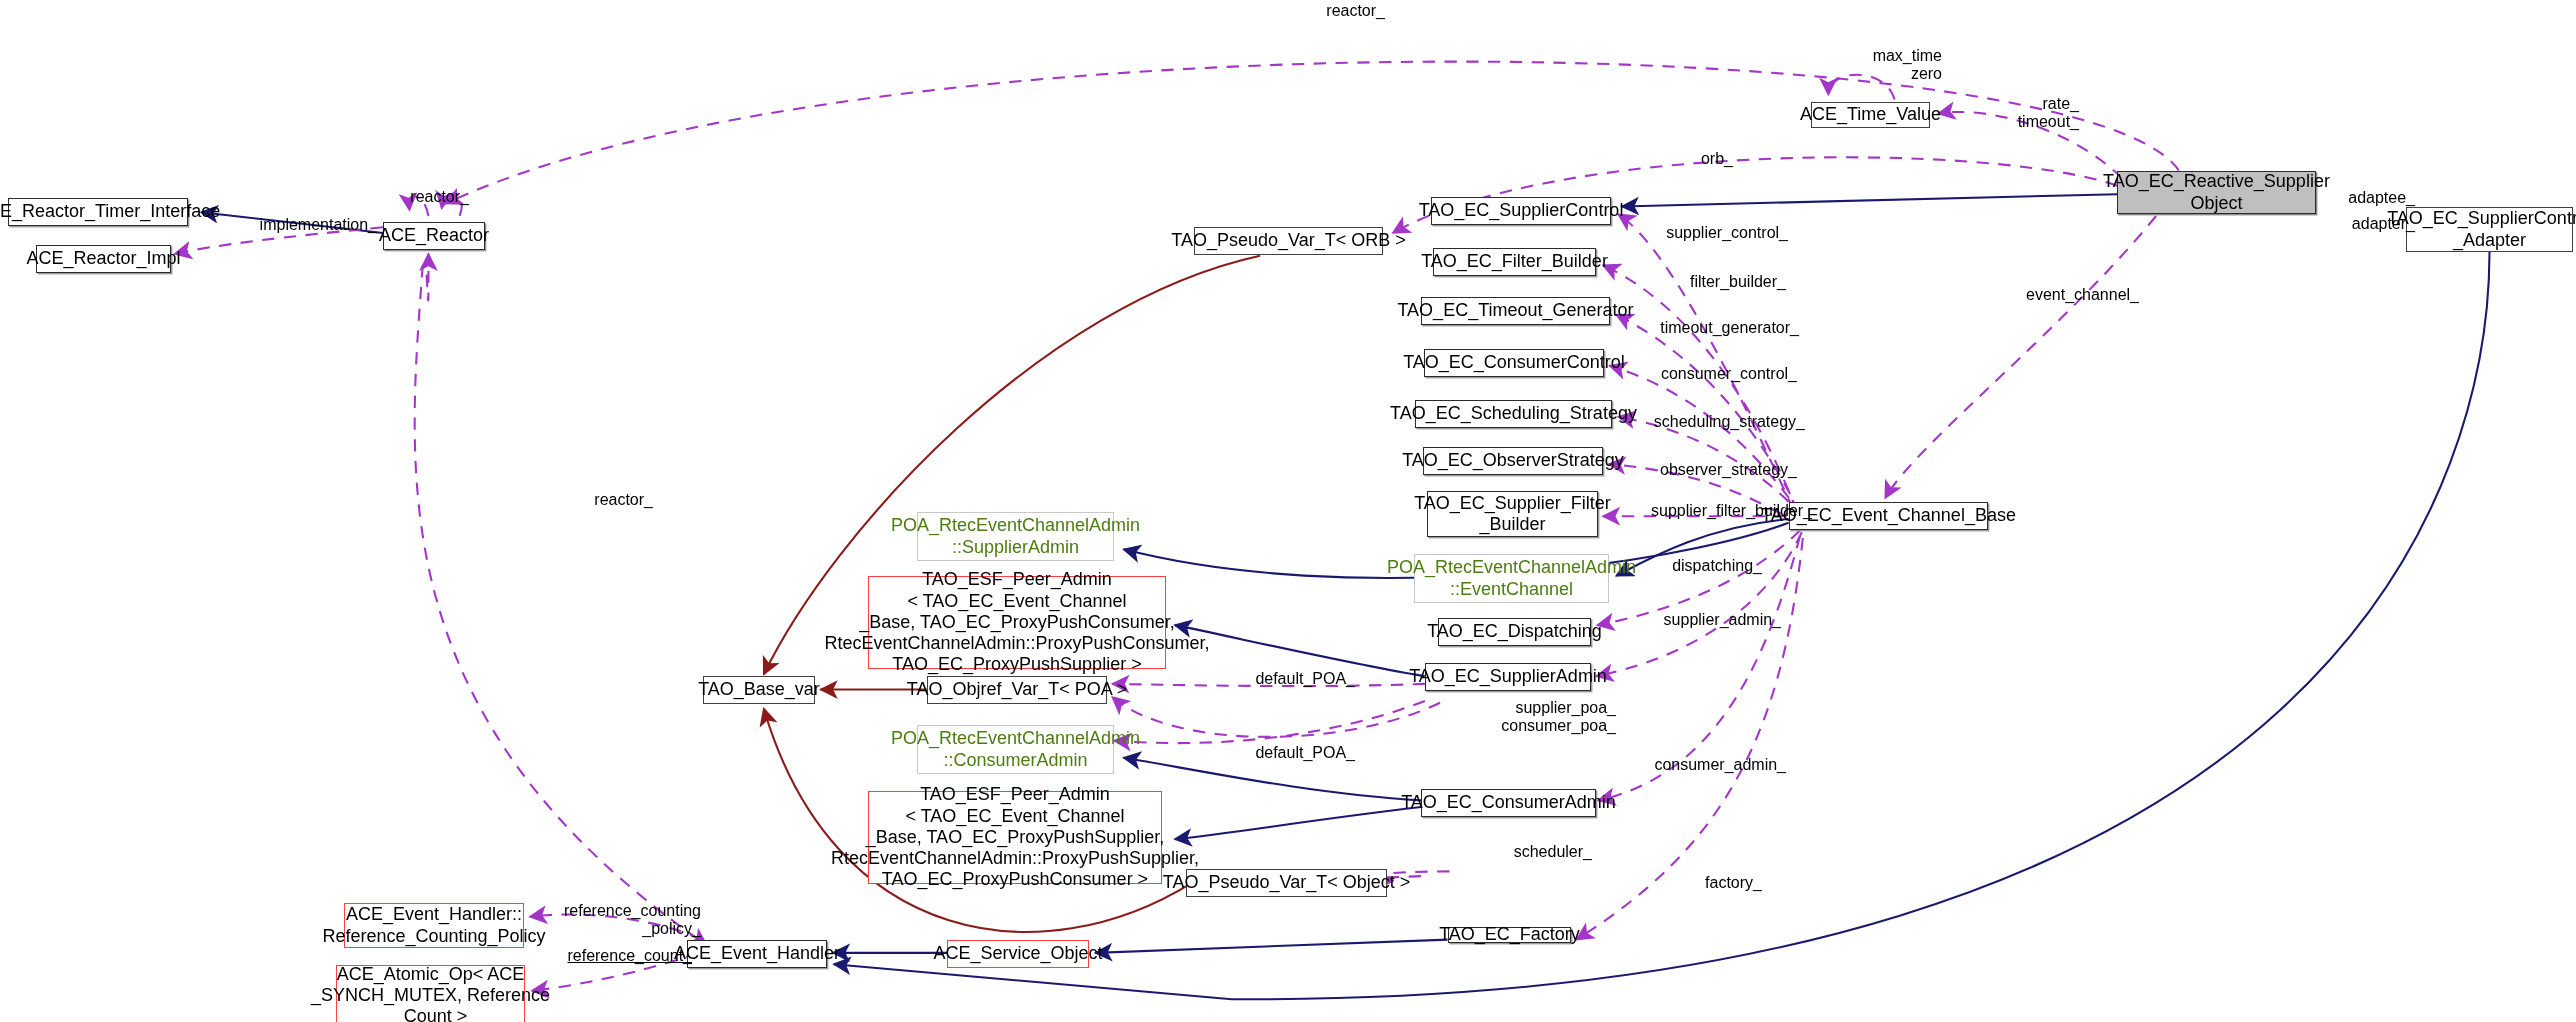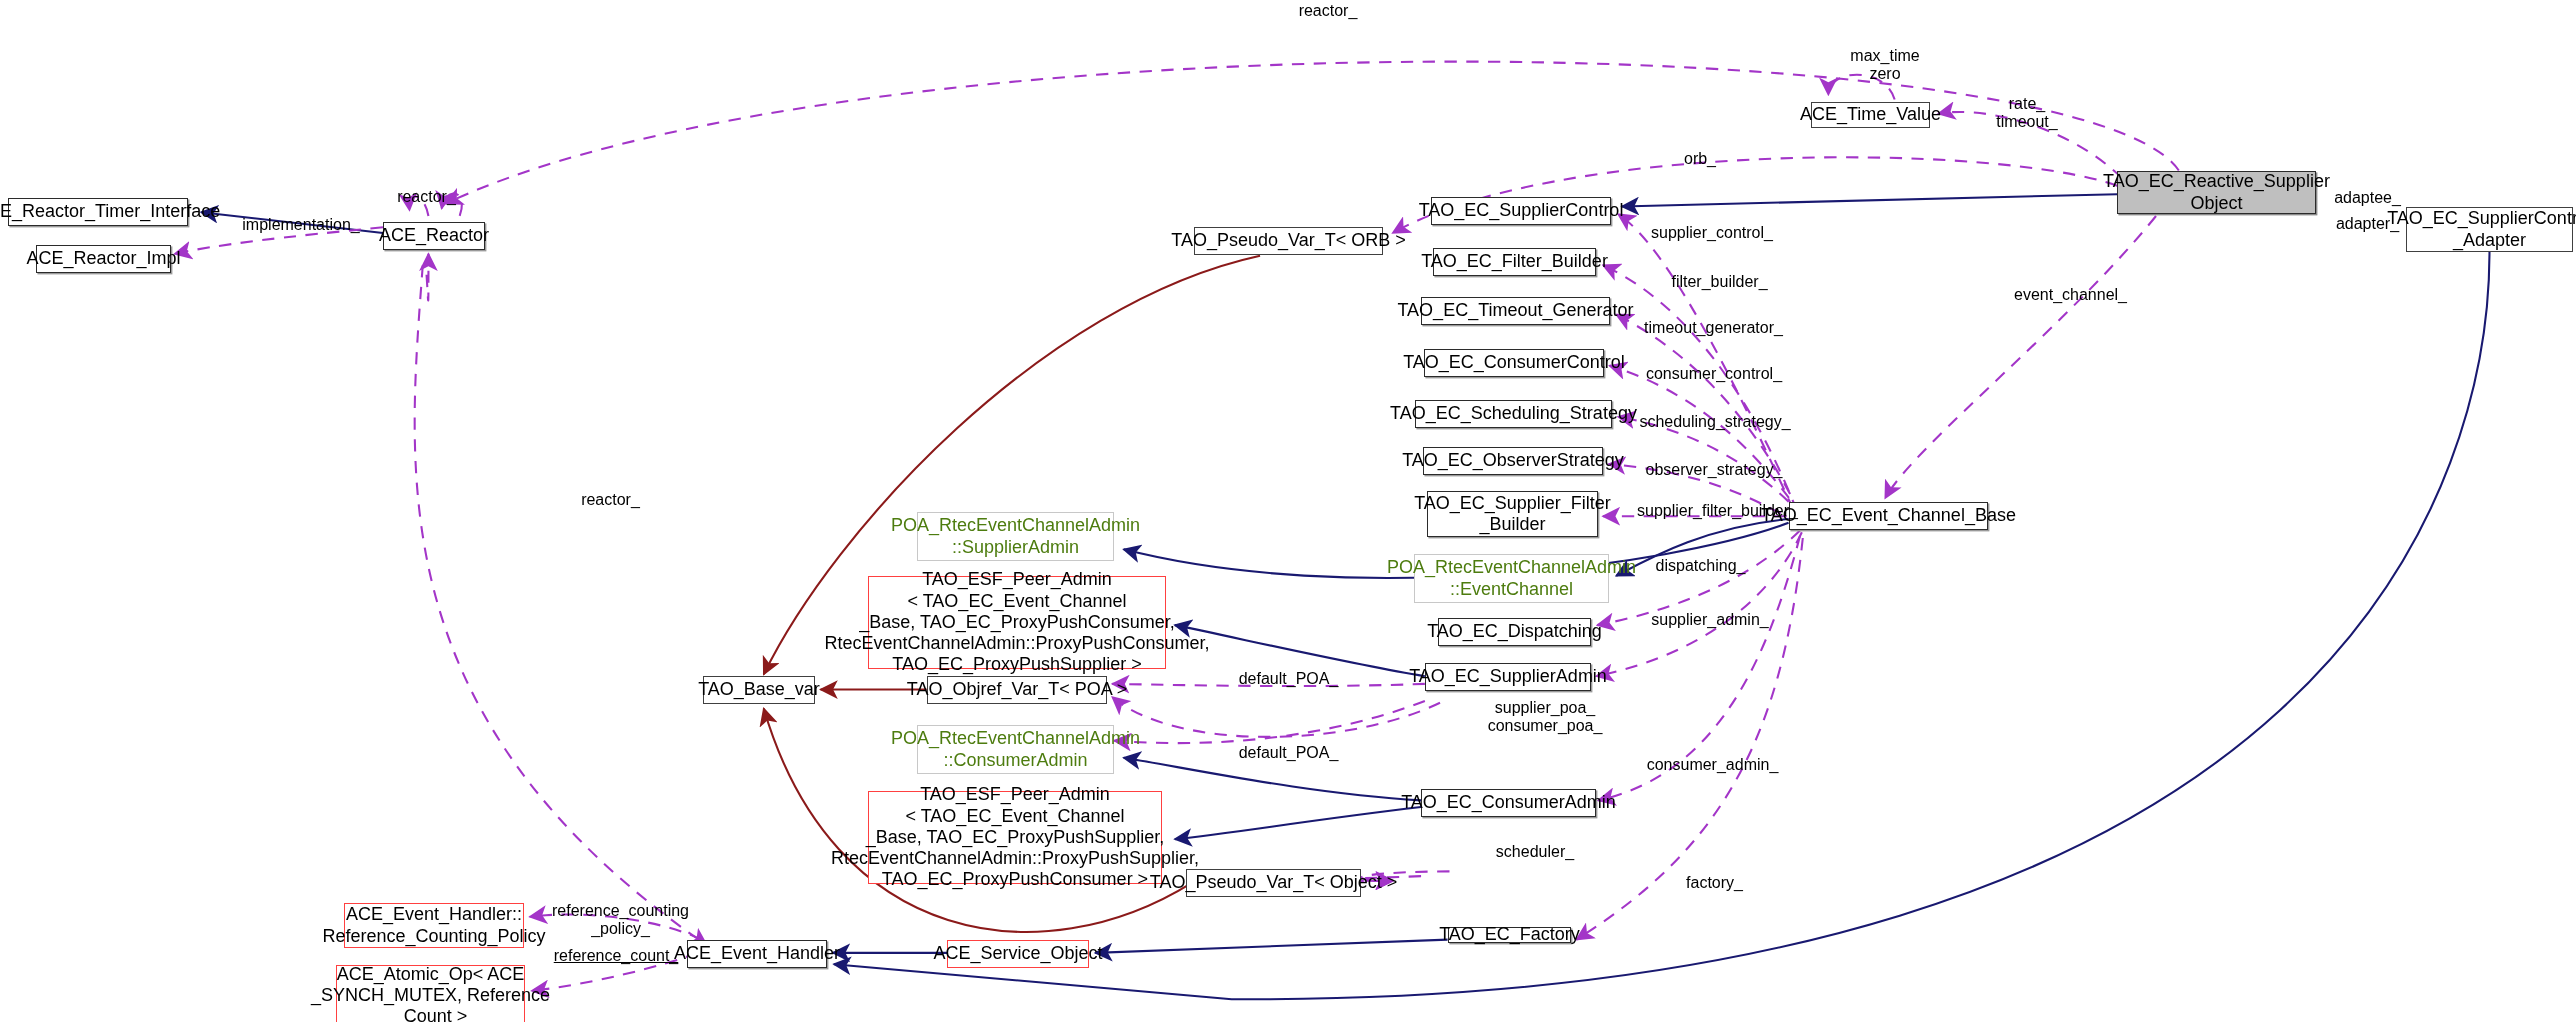--- a/index.html
+++ b/index.html
@@ -26,21 +26,21 @@
   }
   .node.thick{border:1.9px solid #2b2b2b;box-shadow:1.4px 1.4px 0 #9a9a9a;}
   .node.red{border:1.9px solid #ff4040;box-shadow:none;}
   .node.gray{border:1.4px solid #c8c8c8;color:#4d7c0f;box-shadow:none;}
   .node.current{background:#bfbfbf;border:1.9px solid #2b2b2b;box-shadow:1.4px 1.4px 0 #8a8a8a;}
   .edge-label{
     position:absolute;
     font-size:16px;
     color:#000000;
     white-space:pre;
-    text-align:center;
+    text-align:right;
     line-height:1.15;
     z-index:6;
     pointer-events:none;
   }
 </style>
 </head>
 <body>
 
 <div id="canvas">
 
@@ -143,21 +143,21 @@
 TAO_EC_ProxyPushSupplier &gt;</div>
       <div class="node" style="left: 703px; top: 676px; width: 112px; height: 27.5px;">TAO_Base_var</div>
       <div class="node" style="left: 927px; top: 676px; width: 180px; height: 27.5px;">TAO_Objref_Var_T&lt; POA &gt;</div>
       <div class="node gray" style="left: 917px; top: 725px; width: 197px; height: 49px;">POA_RtecEventChannelAdmin
 ::ConsumerAdmin</div>
       <div class="node red" style="left: 868px; top: 791px; width: 294px; height: 93px;">TAO_ESF_Peer_Admin
 &lt; TAO_EC_Event_Channel
 _Base, TAO_EC_ProxyPushSupplier,
 RtecEventChannelAdmin::ProxyPushSupplier,
 TAO_EC_ProxyPushConsumer &gt;</div>
-      <div class="node" style="left: 1186px; top: 869px; width: 175px; height: 27.5px;">TAO_Pseudo_Var_T&lt; Object &gt;</div>
+      <div class="node" style="left: 1186px; top: 869px; width: 201px; height: 27.5px;">TAO_Pseudo_Var_T&lt; Object &gt;</div>
       <div class="node red" style="left: 344px; top: 903px; width: 180px; height: 45px;">ACE_Event_Handler::
 Reference_Counting_Policy</div>
       <div class="node red" style="left: 336px; top: 965px; width: 189px; height: 61px;">ACE_Atomic_Op&lt; ACE
 _SYNCH_MUTEX, Reference
 _Count &gt;</div>
       <div class="node thick" style="left: 687px; top: 940px; width: 140px; height: 28px;">ACE_Event_Handler</div>
       <div class="node red" style="left: 947px; top: 940px; width: 142px; height: 28px;">ACE_Service_Object</div>
     </div>
   <div id="labels-layer">
       <div class="edge-label" style="left: 1271px; top: 1.9px; width: 114px;">reactor_</div>

